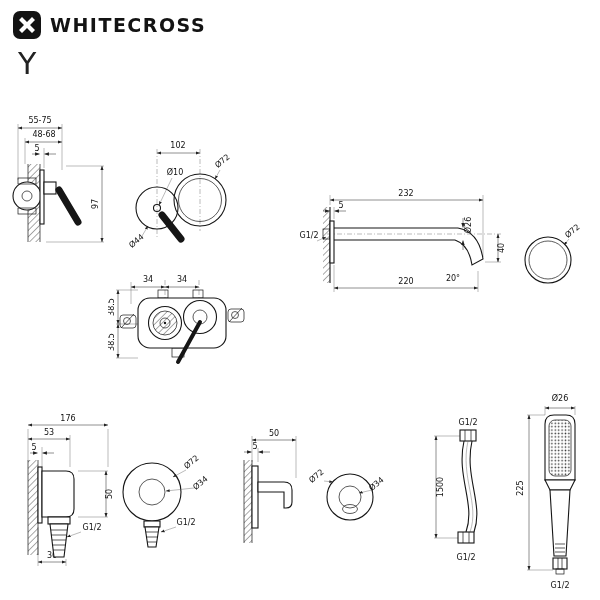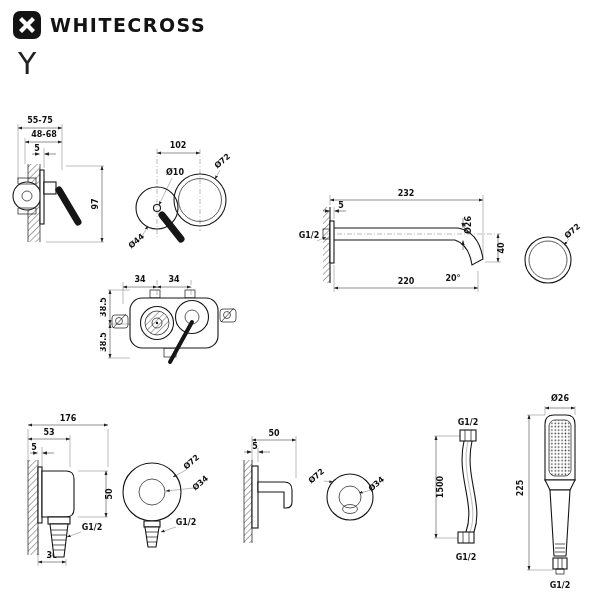--- a/index.html
+++ b/index.html
@@ -2,21 +2,21 @@
 <html><head>
 <meta charset="utf-8">
 <style>
   * { margin:0; padding:0; box-sizing:border-box; }
   html,body { width:600px; height:600px; }
   body { background:#fff; font-family:"DejaVu Sans", sans-serif; position:relative; overflow:hidden; }
   .page { position:absolute; inset:0; background:#fff; }
   .logo-row { position:absolute; left:12px; top:10px; display:flex; align-items:center; gap:8px;text-align:right; }
   .logo-text { font-size:19px; font-weight:bold; letter-spacing:1.5px; color:#131313; }
   .series { position:absolute; left:18px; top:46px; font-size:30px; color:#222; }
-  .drw { position:absolute;font-weight:bold; }
+  .drw { position:absolute; }
   text.d { font-family:"DejaVu Sans", sans-serif; font-size:8px; fill:#111; }
   .dim { stroke:#333; stroke-width:0.55; fill:none; }
   .ext { stroke:#666; stroke-width:0.45; fill:none; }
   .cl  { stroke:#666; stroke-width:0.45; fill:none; stroke-dasharray:5 2 1 2; }
   .obj { stroke:#161616; stroke-width:1.1; fill:none; }
   .f   { fill:#fff; }
   .thin{ stroke:#161616; stroke-width:0.7; fill:none; }
   .lever { stroke:#161616; stroke-width:7; stroke-linecap:round; fill:none; }
   .lever2 { stroke:#161616; stroke-width:4; stroke-linecap:round; fill:none; }
 </style>
@@ -150,21 +150,21 @@
         <circle class="obj" cx="36" cy="48" r="23"></circle>
         <circle class="thin" cx="36" cy="48" r="19"></circle>
       </g>
       <g>
         <text class="d" x="62" y="21" text-anchor="middle" transform="rotate(-40 62 21)">Ø72</text>
         <line class="ext" x1="57" y1="27" x2="52" y2="33" marker-end="url(#arr)"></line>
       </g>
     </svg>
   </div>
 
-  <div class="drw" style="left:100px; top:262px;">
+  <div class="drw" style="left:108px; top:262px;">
     <svg width="145" height="125">
       <g>
         <line class="ext" x1="23" y1="20" x2="23" y2="42"></line>
         <line class="cl" x1="57" y1="18" x2="57" y2="63"></line>
         <line class="cl" x1="91" y1="18" x2="91" y2="57"></line>
         <line class="dim" x1="23" y1="25" x2="57" y2="25" marker-start="url(#arr)" marker-end="url(#arr)"></line>
         <line class="dim" x1="57" y1="25" x2="91" y2="25" marker-start="url(#arr)" marker-end="url(#arr)"></line>
         <text class="d" x="40" y="20" text-anchor="middle">34</text>
         <text class="d" x="74" y="20" text-anchor="middle">34</text>
         <line class="ext" x1="30" y1="28" x2="8" y2="28"></line>

